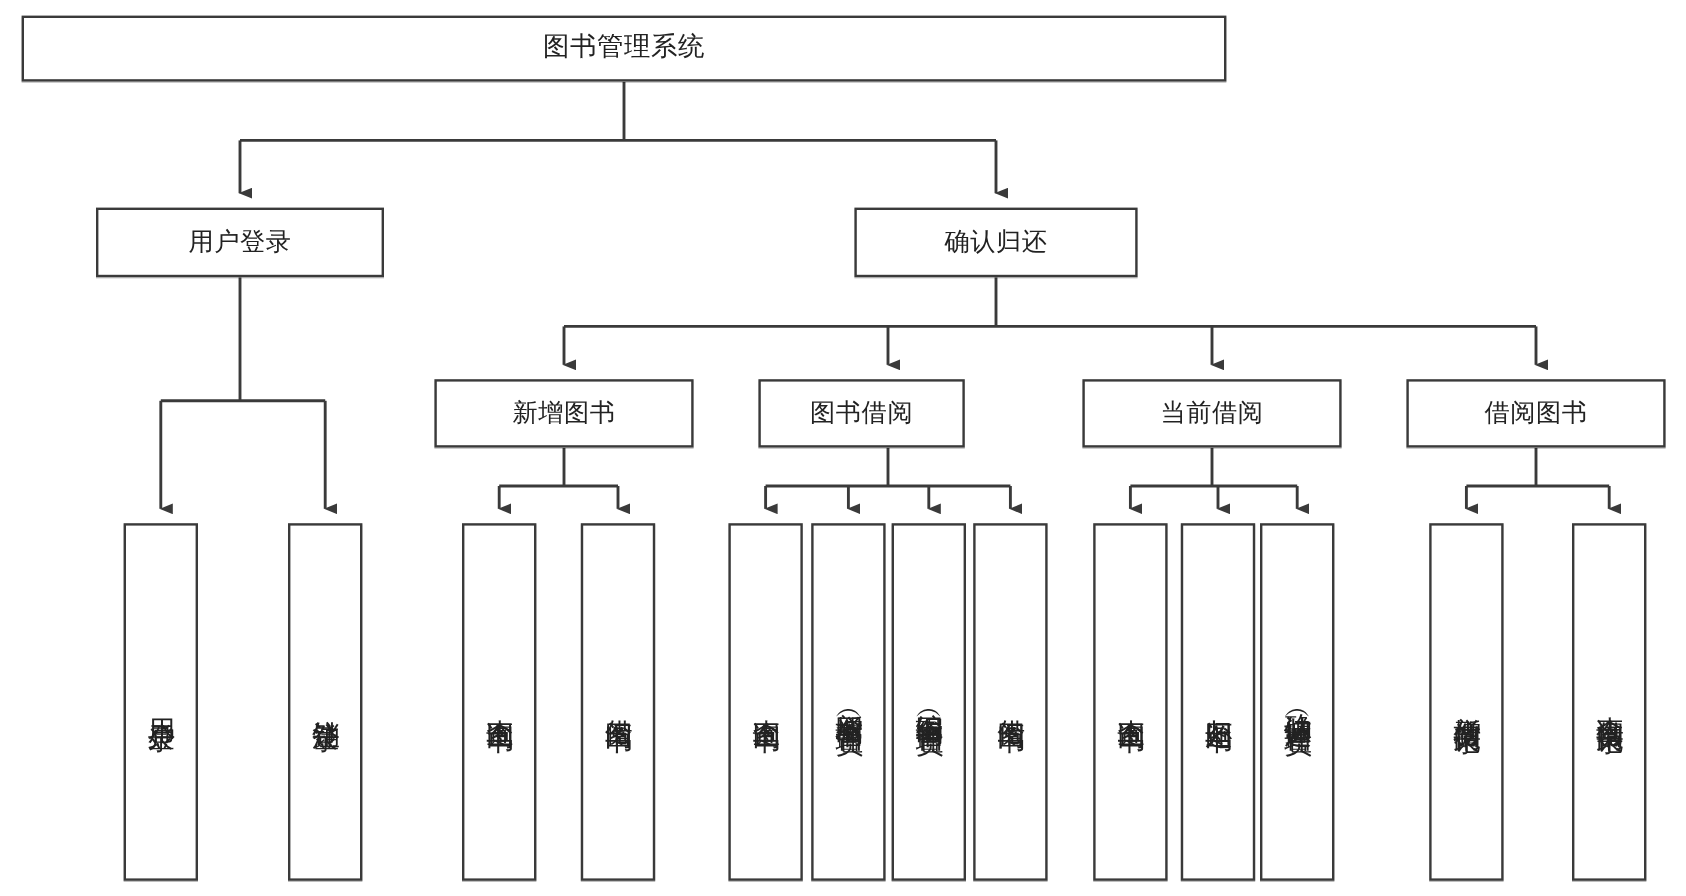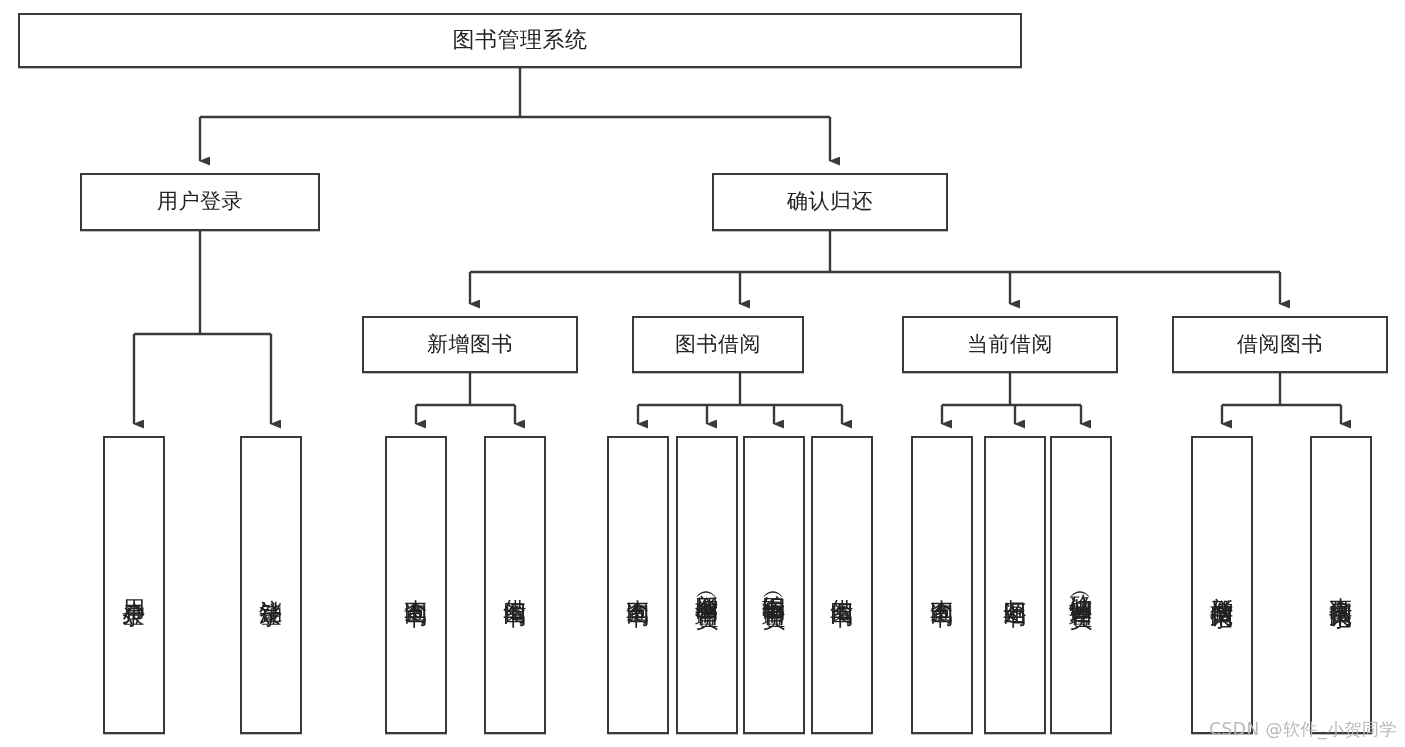--- a/index.html
+++ b/index.html
@@ -182,15 +182,14 @@
         <span class="node-label">确认归还（管理员）</span>
       </div>
       <div class="node vert" style="left: 1191px; top: 436px; width: 62px; height: 298px;">
         <span class="node-label">新增借阅记录</span>
       </div>
       <div class="node vert" style="left: 1310px; top: 436px; width: 62px; height: 298px;">
         <span class="node-label">查询借阅记录</span>
       </div>
     </div>
 
-  <div id="watermark">CSDN @软件_小贺同学</div>
 
 </div>
 
 </body></html>

